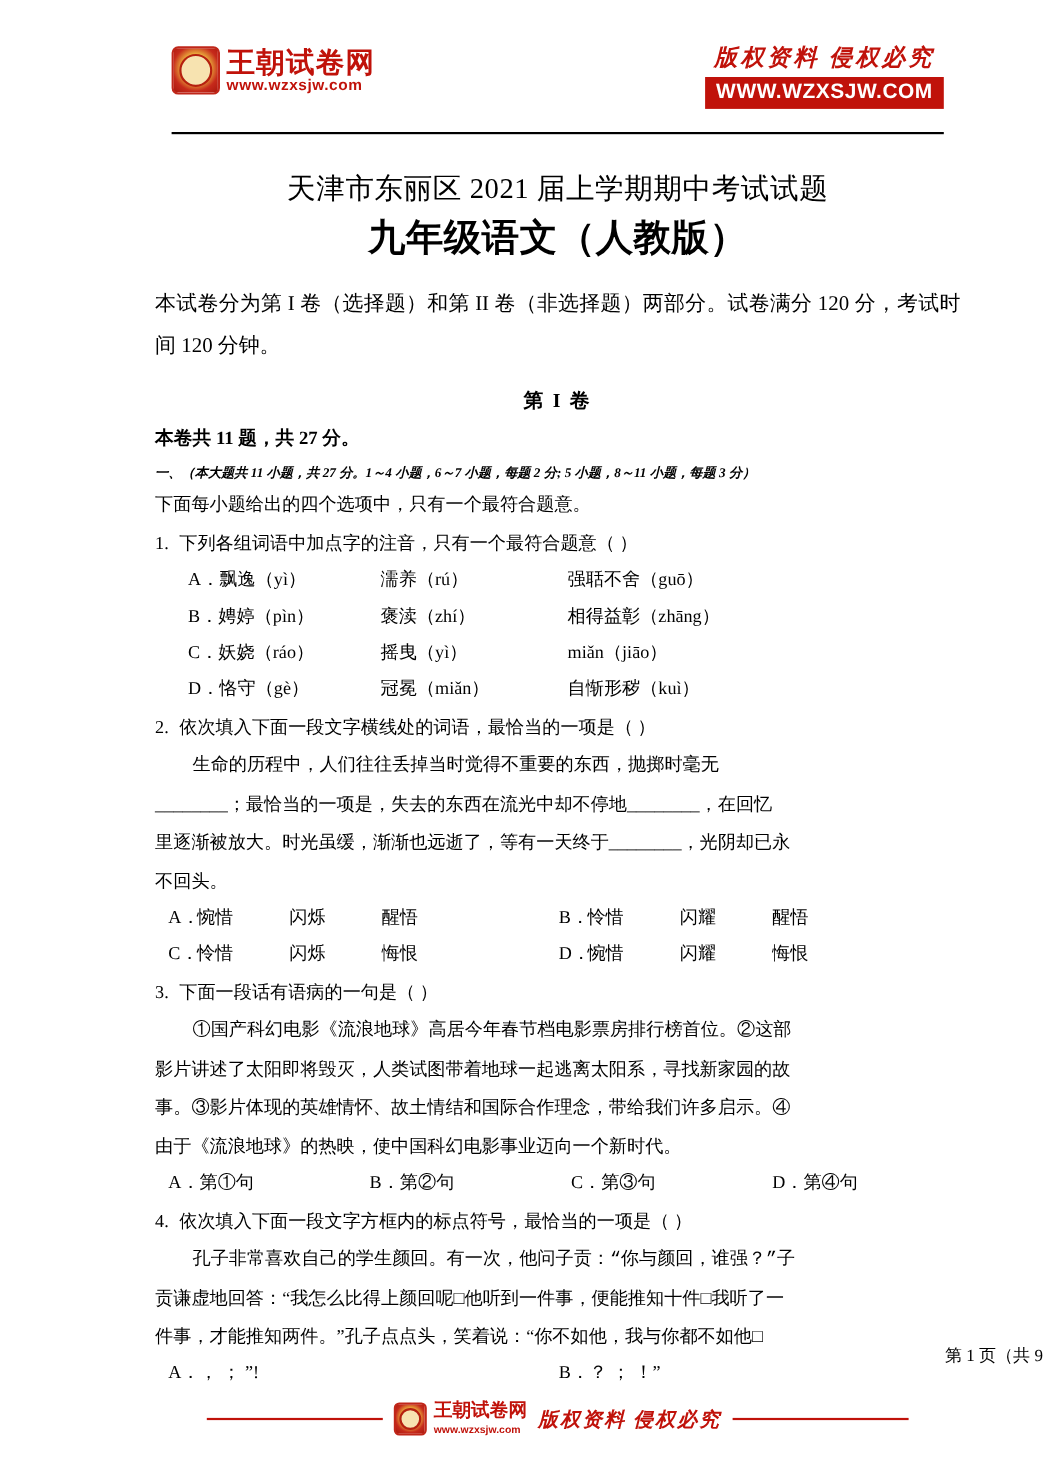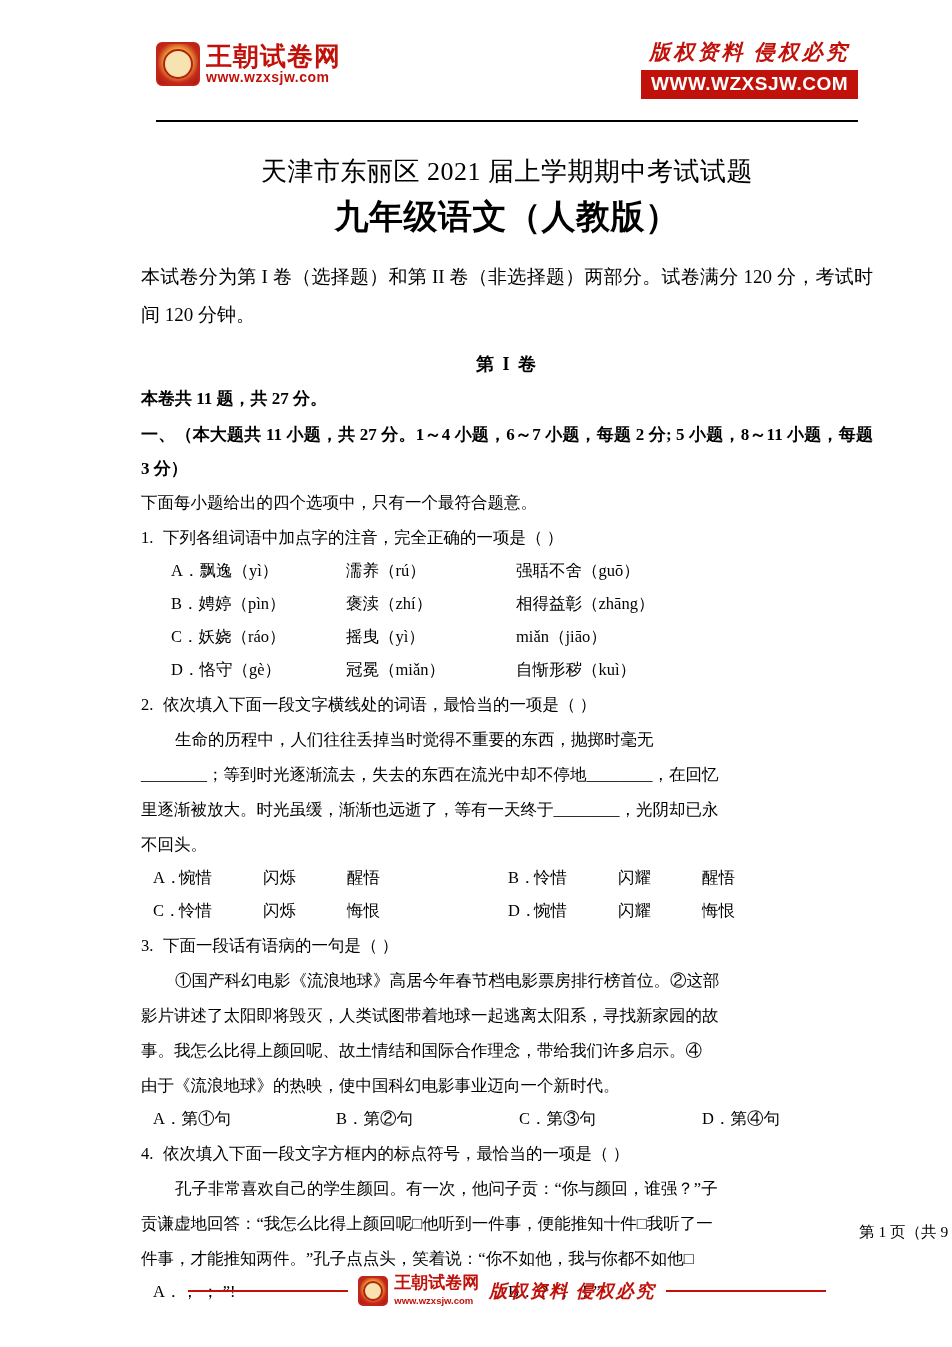--- a/index.html
+++ b/index.html
@@ -138,42 +138,44 @@
     margin-top: 18px;
     letter-spacing: 2px;
   }
   .bold-line {
     font-size: 17px;
     font-weight: bold;
     line-height: 2.0;
     margin-top: 6px;
   }
   .bold-block {
-    font-size: 17px;
+    font-size: 12px;
     font-weight: bold;
     line-height: 2.0;
     margin-top: 2px;
     text-align: justify;
+    font-style: italic;
   }
   .plain-line {
     font-size: 16.5px;
     line-height: 2.0;
     margin-top: 0;
   }
   .q {
     font-size: 16.5px;
     line-height: 2.0;
     margin-top: 2px;
   }
   .q-num {
     display: inline-block;
     width: 22px;
   }
   .indent {
     text-indent: 34px;
+    font-family: Liberation Mono, monospace;
   }
   .opt-row {
     font-size: 16.5px;
     line-height: 2.0;
     margin-left: 30px;
     display: flex;
   }
   .opt-row .cell {
     display: inline-block;
   }
@@ -303,21 +305,21 @@
   <div class="doc-subtitle">九年级语文（人教版）</div>
 
   <div class="para">本试卷分为第 I 卷（选择题）和第 II 卷（非选择题）两部分。试卷满分 120 分，考试时间 120 分钟。</div>
 
   <div class="section-label">第 I 卷</div>
   <div class="bold-line">本卷共 11 题，共 27 分。</div>
   <div class="bold-block">一、（本大题共 11 小题，共 27 分。1～4 小题，6～7 小题，每题 2 分; 5 小题，8～11 小题，每题 3 分）</div>
   <div class="plain-line">下面每小题给出的四个选项中，只有一个最符合题意。</div>
 
   <div class="q">
-    <span class="q-num">1.</span><span>下列各组词语中加点字的注音，完全正确的一项是（      ）</span>
+    <span class="q-num">1.</span><span>下列各组词语中加点字的注音，只有一个最符合题意（      ）</span>
   </div>
   <div class="opt-row opt-3">
     <span class="cell">A．飘逸（yì）</span>
     <span class="cell">濡养（rú）</span>
     <span class="cell">强聒不舍（guō）</span>
   </div>
   <div class="opt-row opt-3">
     <span class="cell">B．娉婷（pìn）</span>
     <span class="cell">褒渎（zhí）</span>
     <span class="cell">相得益彰（zhāng）</span>
@@ -330,21 +332,21 @@
   <div class="opt-row opt-3">
     <span class="cell">D．恪守（gè）</span>
     <span class="cell">冠冕（miǎn）</span>
     <span class="cell">自惭形秽（kuì）</span>
   </div>
 
   <div class="q">
     <span class="q-num">2.</span><span>依次填入下面一段文字横线处的词语，最恰当的一项是（      ）</span>
   </div>
   <div class="q indent">生命的历程中，人们往往丢掉当时觉得不重要的东西，抛掷时毫无</div>
-  <div class="q">________；等到时光逐渐流去，失去的东西在流光中却不停地________，在回忆</div>
+  <div class="q">________；最恰当的一项是，失去的东西在流光中却不停地________，在回忆</div>
   <div class="q">里逐渐被放大。时光虽缓，渐渐也远逝了，等有一天终于________，光阴却已永</div>
   <div class="q">不回头。</div>
   <div class="opt2-row">
     <span class="half">
       <span class="lab">A．</span>
       <span class="w1">惋惜</span>
       <span class="w2">闪烁</span>
       <span>醒悟</span>
     </span>
     <span class="half">
@@ -367,21 +369,21 @@
       <span class="w2">闪耀</span>
       <span>悔恨</span>
     </span>
   </div>
 
   <div class="q">
     <span class="q-num">3.</span><span>下面一段话有语病的一句是（      ）</span>
   </div>
   <div class="q indent">①国产科幻电影《流浪地球》高居今年春节档电影票房排行榜首位。②这部</div>
   <div class="q">影片讲述了太阳即将毁灭，人类试图带着地球一起逃离太阳系，寻找新家园的故</div>
-  <div class="q">事。我怎么比得上颜回呢、故土情结和国际合作理念，带给我们许多启示。④</div>
+  <div class="q">事。③影片体现的英雄情怀、故土情结和国际合作理念，带给我们许多启示。④</div>
   <div class="q">由于《流浪地球》的热映，使中国科幻电影事业迈向一个新时代。</div>
   <div class="opt4-row">
     <span class="cell">A．第①句</span>
     <span class="cell">B．第②句</span>
     <span class="cell">C．第③句</span>
     <span class="cell">D．第④句</span>
   </div>
 
   <div class="q">
     <span class="q-num">4.</span><span>依次填入下面一段文字方框内的标点符号，最恰当的一项是（      ）</span>

